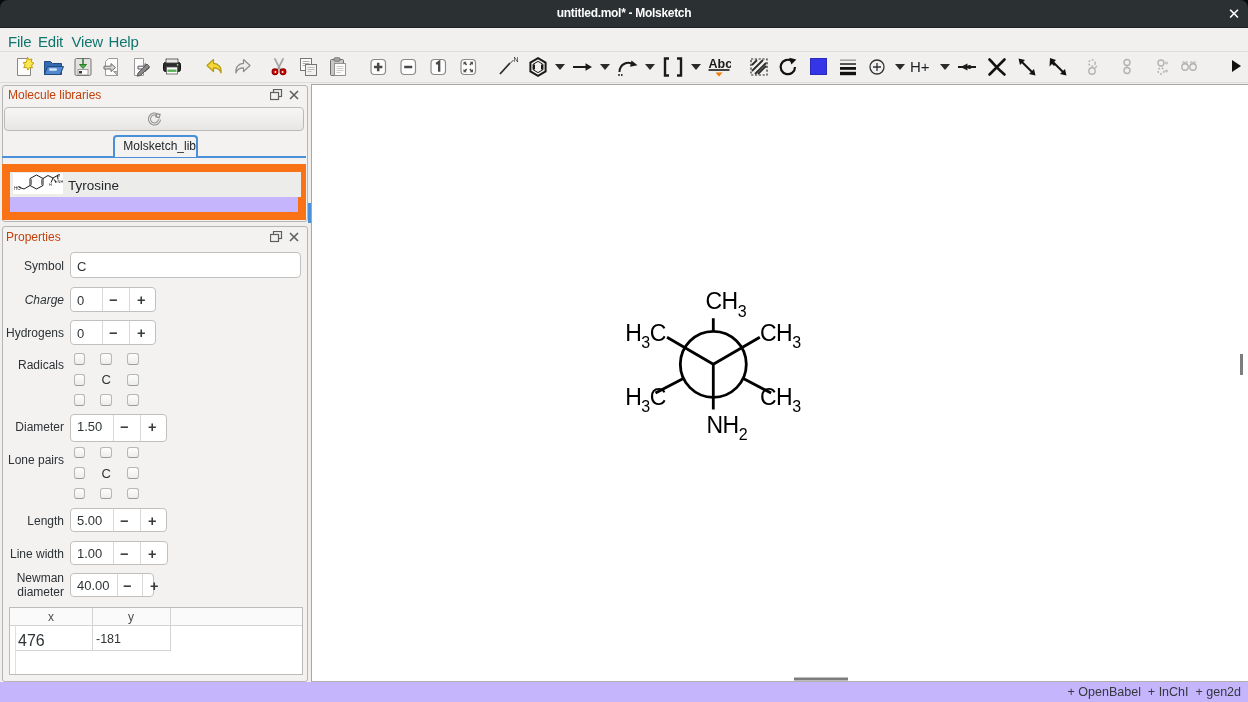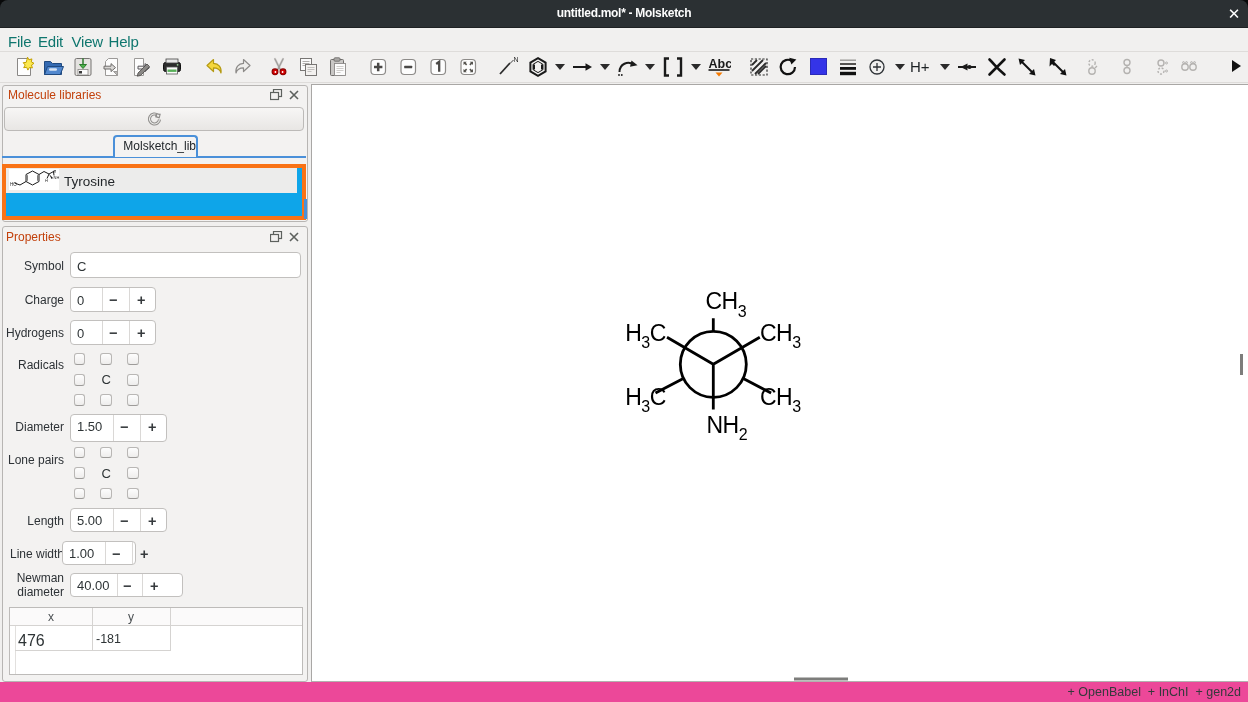--- a/index.html
+++ b/index.html
@@ -15,21 +15,21 @@
 #menubar span { position:absolute; top:4.5px; font-size:15px; color:#0f766e; letter-spacing:-0.2px; }
 
 #toolbar { left:0; top:52px; width:1248px; height:30.5px; background:#f1f0ef; border-bottom:1px solid #dedcda; }
 .ticon { position:absolute; top:54px; width:24px; height:26px; }
 
 #dock { left:0; top:84px; width:308px; height:598px; background:#f0efee; }
 .docktitle { font-size:12px; color:#c2410c; }
 
 #canvas { left:311px; top:84px; width:937px; height:598px; background:#ffffff; border-left:1px solid #a9a7a5; border-top:1px solid #a9a7a5; border-bottom:1px solid #b3b1af; }
 
-#statusbar { left:0; top:682px; width:1248px; height:20px; background:#ec4899; }
+#statusbar { left:0; top:682px; width:1248px; height:20px; background:#c4b5fd; }
 #statusbar .msg { position:absolute; right:7px; top:3px; font-size:12.5px; color:#35393c; }
 
 .btn { background:linear-gradient(#f7f6f5,#e8e6e4); border:1px solid #bcbab8; border-radius:4px; }
 .tfield { background:#fff; border:1px solid #c2c0be; border-radius:4px; }
 .spin { background:#fff; border:1px solid #c2c0be; border-radius:4px; }
 .spin .sep { position:absolute; top:0; bottom:0; width:1px; background:#dad8d6; }
 .spin .sign { position:absolute; font-weight:bold; color:#363a3d; font-size:14.5px; }
 .cb { position:absolute; width:11.5px; height:11.5px; background:linear-gradient(#fdfdfd,#eeedec); border:1px solid #b9b7b5; border-bottom-color:#9d9b99; border-radius:3px; }
 .plabel { position:absolute; font-size:12px; color:#2d3236; text-align:right; white-space:nowrap; }
 </style>
@@ -262,21 +262,21 @@
   <svg class="abs" style="left:147px;top:112px;" width="15" height="15" viewBox="0 0 15 15">
     <path d="M10.8 3.2 a5 5 0 1 0 1.7 4.3" fill="none" stroke="#8f8d8b" stroke-width="3.1"></path>
     <path d="M10.8 3.2 a5 5 0 1 0 1.7 4.3" fill="none" stroke="#ececea" stroke-width="1.1"></path>
     <path d="M8.6 1.4 L13.8 1.8 L12.6 6.6 L8.2 5.2 Z" fill="#8f8d8b"></path>
     <path d="M10 2.6 L12.4 2.9 L11.8 5 L9.9 4.3 Z" fill="#ececea"></path>
   </svg>
 
   <div class="abs" style="left:2px;top:155.5px;width:304px;height:2px;background:#4a90d9;"></div>
   <div class="abs" style="left:113px;top:135px;width:85px;height:22px;background:#f4f3f2;border:2px solid #4a90d9;border-bottom:none;border-radius:4px 4px 0 0;text-align:right;line-height:19px;font-size:12px;color:#21262a;">Molsketch_lib</div>
 
-  <div class="abs" style="left:2px;top:163.5px;width:304px;height:56px;background:#0ea5e9;border:4px solid #f97316;padding-left:20px;">
+  <div class="abs" style="left:2px;top:163.5px;width:304px;height:56px;background:#c4b5fd;border:8px solid #f97316;padding-left:20px;">
     <div class="abs" style="left:0px;top:0.5px;width:291px;height:25px;background:#ececeb;"></div>
     <div class="abs" style="left:3px;top:1.5px;width:50px;height:21px;background:#fff;"></div>
     <svg class="abs" style="left:3px;top:1.5px;" width="50" height="21" viewBox="0 0 50 21">
       <g fill="none" stroke="#1c1c1c" stroke-width="1">
         <path d="M17 5.5 L23.5 2 L30 5.5 L30 12.5 L23.5 16 L17 12.5 Z"></path>
         <path d="M18.3 6.2 L18.3 11.8 M28.7 6.2 L28.7 11.8" stroke-width="0.7"></path>
         <path d="M30 5.5 L35 2.5 L40 5 L44.5 2.5"></path>
         <path d="M17 12.5 L11 16 L5.5 14"></path>
         <path d="M40 5 L38 9.5 M44.5 2.5 L46.5 1.5 M44.5 2.5 L45 6.5"></path>
       </g>
@@ -296,21 +296,21 @@
       <rect x="0.5" y="3.5" width="8" height="7" fill="#f2f1f0" stroke="#5d615e" stroke-width="1.2"></rect>
     </svg>
   <svg class="abs" style="left:288px;top:231px;" width="12" height="12" viewBox="0 0 12 12">
       <path d="M2 2 L10 10 M10 2 L2 10" stroke="#5d615e" stroke-width="1.6"></path>
     </svg>
 
   <div class="plabel" style="left:0px;top:259px;width:64px;">Symbol</div>
   <div class="abs tfield" style="left:70px;top:252px;width:231px;height:26px;"></div>
   <div class="abs" style="left:77px;top:259px;font-size:13px;">C</div>
 
-  <div class="plabel" style="left:0px;top:293px;width:64px;">Charge</div>
+  <div class="plabel" style="left:0px;top:293px;width:64px;font-style:italic;">Charge</div>
   <div class="abs spin" style="left:70px;top:287px;width:86px;height:25px;">
     <div class="abs" style="left:6px;top:5px;font-size:13px;">0</div>
     <div class="sep" style="left:31px;"></div>
       <div class="sep" style="left:58px;"></div>
     <div class="sign" style="left:38px;top:4px;">−</div>
       <div class="sign" style="left:66px;top:4px;">+</div>
   </div>
 
   <div class="plabel" style="left:0px;top:326px;width:64px;">Hydrogens</div>
   <div class="abs spin" style="left:70px;top:320px;width:86px;height:25px;">
@@ -355,30 +355,30 @@
   <div class="plabel" style="left:0px;top:514px;width:64px;">Length</div>
   <div class="abs spin" style="left:70px;top:508px;width:97px;height:24px;">
     <div class="abs" style="left:6px;top:4px;font-size:13px;">5.00</div>
     <div class="sep" style="left:42px;"></div>
       <div class="sep" style="left:69px;"></div>
     <div class="sign" style="left:49px;top:3.5px;">−</div>
       <div class="sign" style="left:77px;top:3.5px;">+</div>
   </div>
 
   <div class="plabel" style="left:0px;top:547px;width:64px;">Line width</div>
-  <div class="abs spin" style="left:62px;top:541px;width:74px;height:24px;text-align:center;">
+  <div class="abs spin" style="left:70px;top:541px;width:98px;height:24px;text-align:center;">
     <div class="abs" style="left:6px;top:4px;font-size:13px;">1.00</div>
     <div class="sep" style="left:42px;"></div>
       <div class="sep" style="left:69px;"></div>
     <div class="sign" style="left:49px;top:3.5px;">−</div>
       <div class="sign" style="left:77px;top:3.5px;">+</div>
   </div>
 
   <div class="plabel" style="left:0px;top:571px;width:64px;line-height:14px;">Newman<br>diameter</div>
-  <div class="abs spin" style="left:70px;top:573px;width:113px;height:24px;">
+  <div class="abs spin" style="left:70px;top:573px;width:84px;height:24px;">
     <div class="abs" style="left:6px;top:4px;font-size:13px;">40.00</div>
     <div class="sep" style="left:46px;"></div>
       <div class="sep" style="left:71px;"></div>
     <div class="sign" style="left:52px;top:3.5px;">−</div>
       <div class="sign" style="left:79px;top:3.5px;">+</div>
   </div>
 
   <div class="abs" style="left:9px;top:607px;width:294px;height:68px;background:#fff;border:1px solid #bdbbb9;">
     <div class="abs" style="left:0;top:0;width:292px;height:18px;background:#fbfafa;border-bottom:1px solid #d5d3d1;"></div>
     <div class="abs" style="left:5px;top:18px;width:1px;height:48px;background:#e2e0de;"></div>

